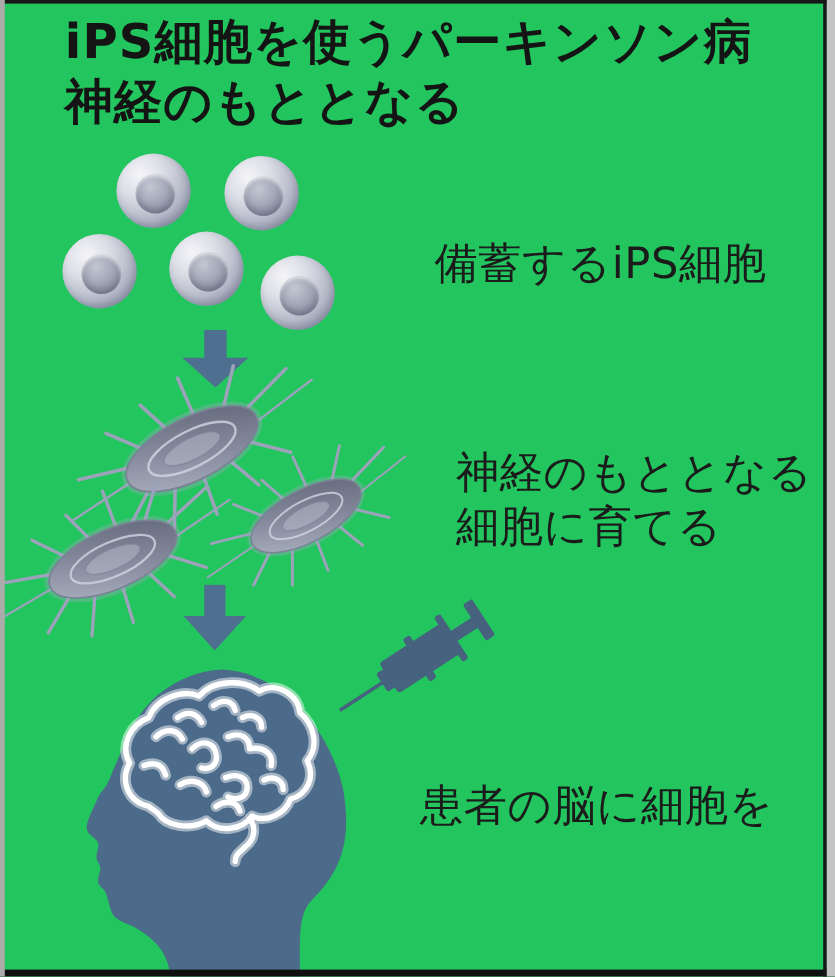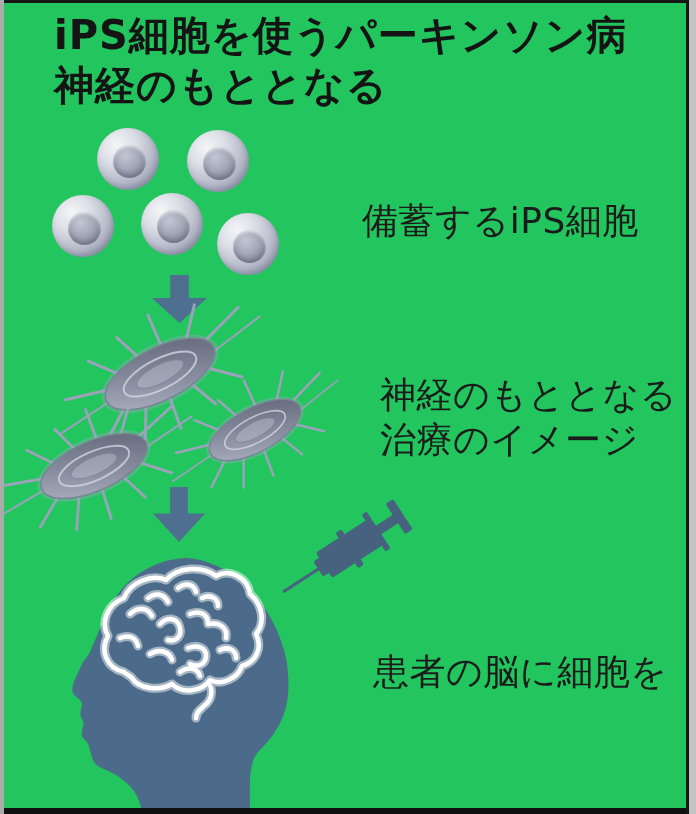--- a/index.html
+++ b/index.html
@@ -25,21 +25,21 @@
     letter-spacing:1px;
   }
 
   
   .label{
     position:absolute;font-size:36px;line-height:45px;color:#1b1b1b;
     letter-spacing:0.5px;white-space:nowrap;margin-top:17px;
   }
   .label-1{left:362px;top:181px;}
   .label-2{left:380px;top:355px;}
-  .label-3{left:373px;top:632px;}
+  .label-3{left:350px;top:632px;}
 
   
   .cell{
     position:absolute;border-radius:50%;
     background:radial-gradient(circle at 32% 28%, #f5f5f8 0%, #dddfe7 30%, #b4b8c7 62%, #9096aa 88%, #868ca0 100%);
     box-shadow:inset -2px -3px 5px rgba(90,95,120,0.35);
   }
   .nucleus{
     position:absolute;left:25%;top:27%;width:54%;height:54%;border-radius:50%;
     background:radial-gradient(circle at 38% 32%, #c3c6d2 0%, #a3a7b7 45%, #878c9f 75%, #7c8195 100%);
@@ -137,21 +137,21 @@
         <ellipse rx="26" ry="9" fill="rgba(190,195,210,0.45)" stroke="rgba(125,131,150,0.6)" stroke-width="1.5"></ellipse>
       </g>
     </defs>
     <use href="#neuron" transform="translate(160,74) rotate(-27)"></use>
     <use href="#neuron" transform="translate(94,166) rotate(-24) scale(0.95)"></use>
     <use href="#neuron" transform="translate(255,130) rotate(-28) scale(0.84)"></use>
   </svg>
 
   <div class="label label-2">
     <div>神経のもととなる</div>
-    <div>治療のイメージ</div>
+    <div>細胞に育てる</div>
   </div>
 
   <div class="arrow-down arrow-2"></div>
 
   <svg id="head" viewBox="0 0 240 260">
     <path fill="#4c6b8a" d="
       M 125 4
       C 172 6 214 50 226 104
       C 234 150 222 175 198 198
       C 188 210 190 232 190 260

